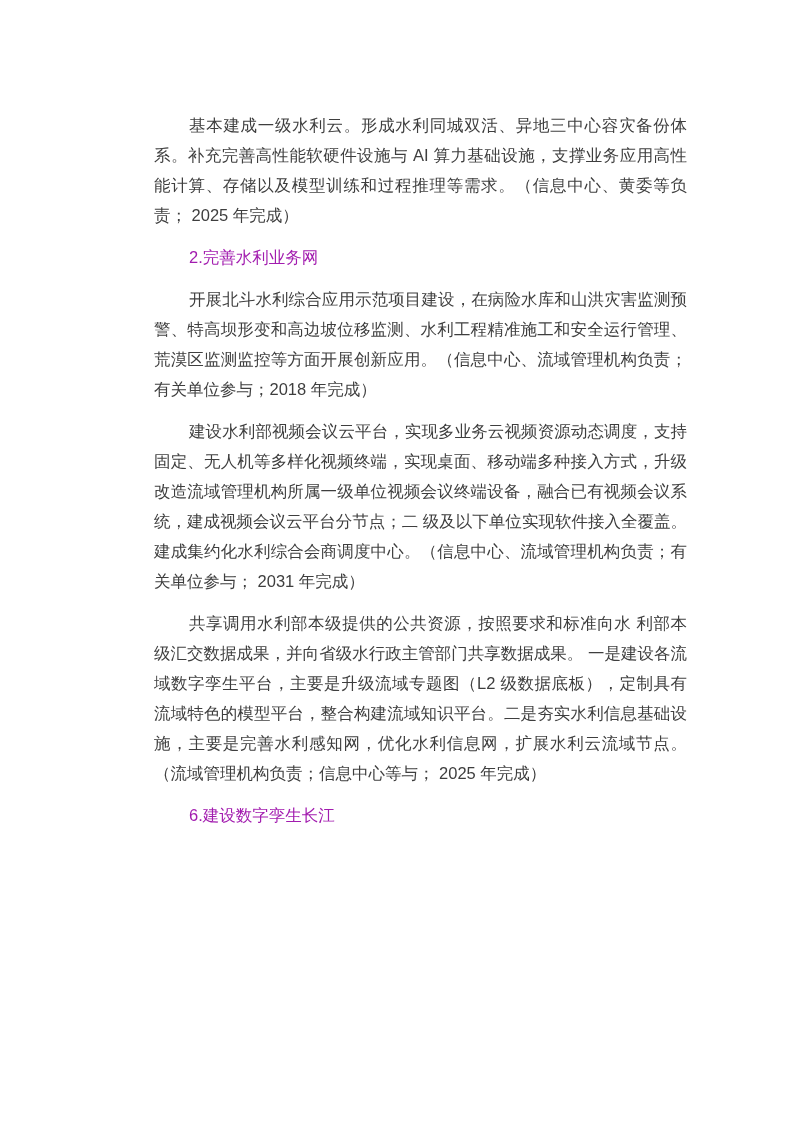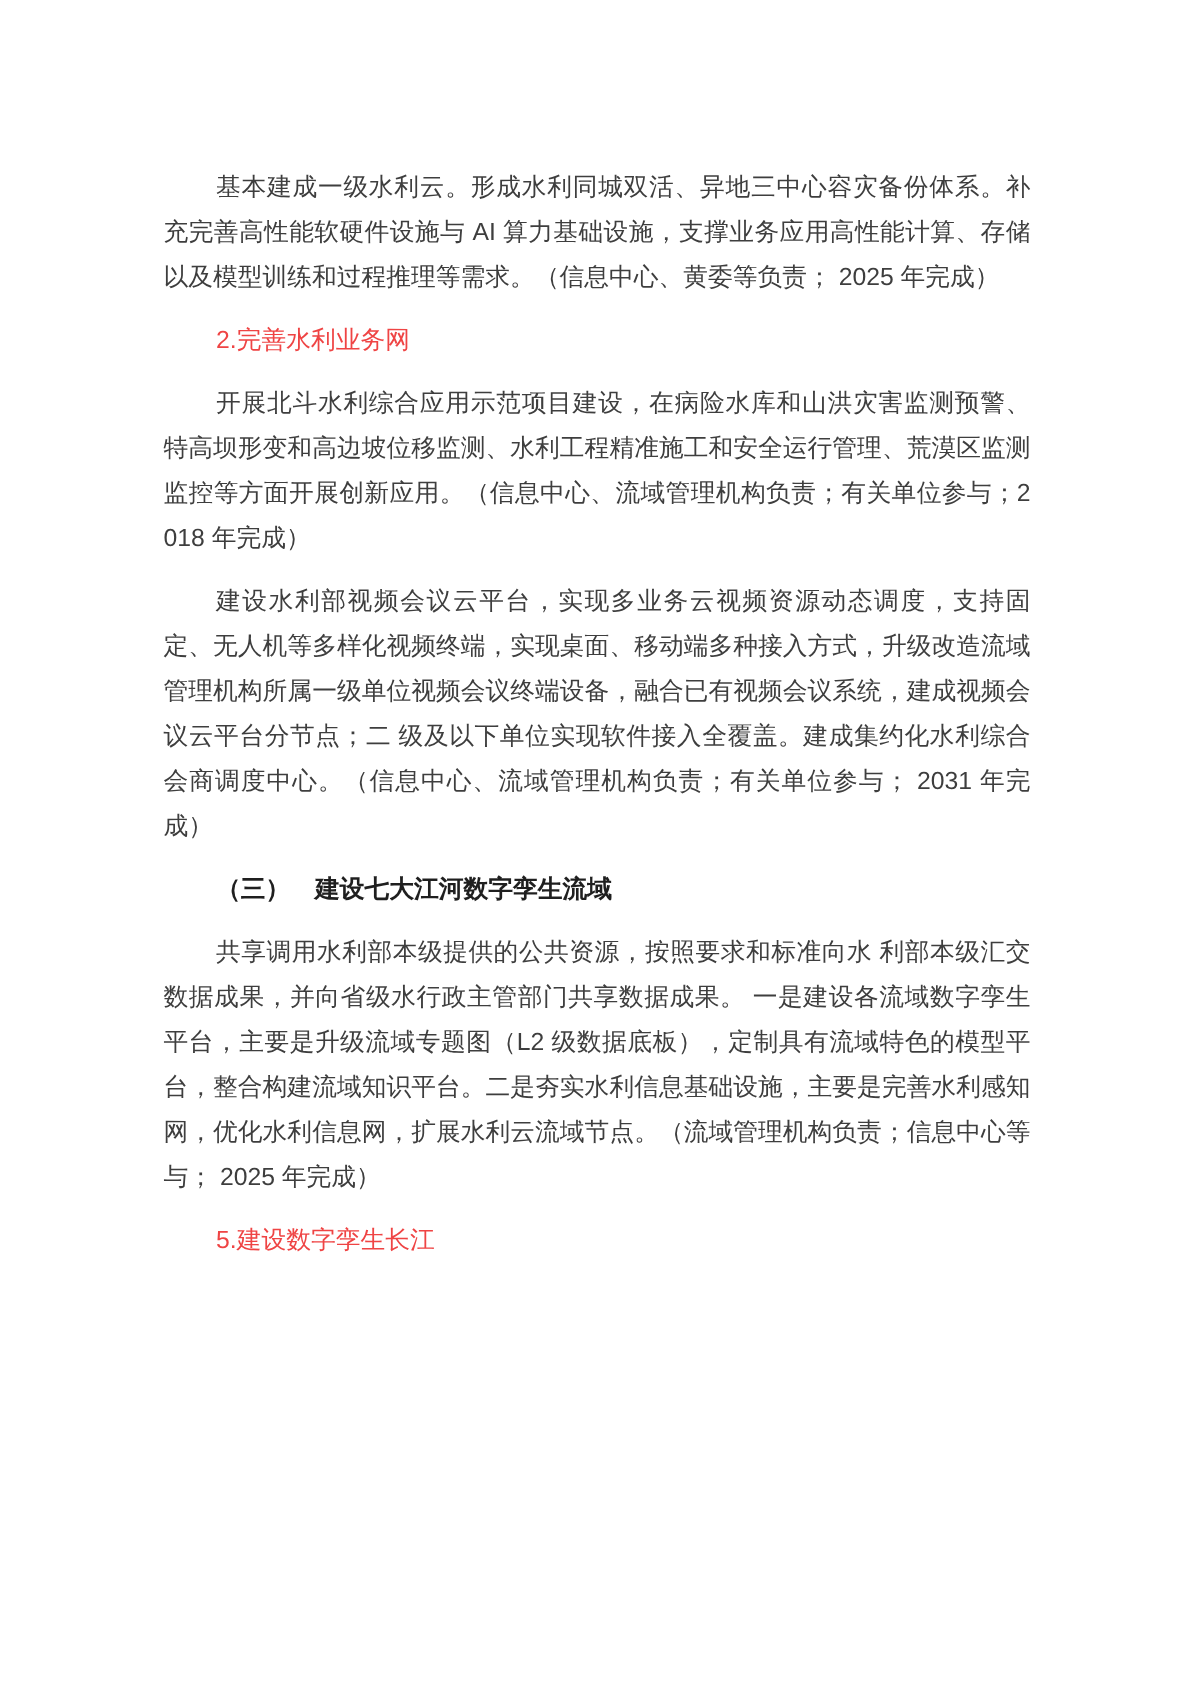--- a/index.html
+++ b/index.html
@@ -7,53 +7,53 @@
     padding: 0;
     background: #ffffff;
   }
   .page {
     position: relative;
     width: 793px;
     height: 1122px;
     background: #ffffff;
     overflow: hidden;
     box-sizing: border-box;
+    padding-left: 45px;
   }
   .doc {
     box-sizing: border-box;
     padding: 98px 106px 0 109px;
     font-family: "Liberation Sans", sans-serif;
   }
   p.block {
     margin: 12px 0;
     font-size: 16.5px;
     line-height: 30px;
     color: #3e3e3e;
     text-indent: 35px;
     text-align: justify;
     text-align-last: left;
     word-break: break-all;
     font-family: "Liberation Sans", sans-serif;
   }
   p.subheading {
     text-align: left;
-    color: #ef4444;
+    color: #a21caf;
   }
   p.section_heading {
     font-weight: bold;
     color: #1f1f1f;
     text-align: left;
   }
 </style>
 </head>
 <body>
 
 <main class="page">
   <article class="doc" id="doc">
       <p class="block paragraph">基本建成一级水利云。形成水利同城双活、异地三中心容灾备份体系。补充完善高性能软硬件设施与 AI 算力基础设施，支撑业务应用高性能计算、存储以及模型训练和过程推理等需求。（信息中心、黄委等负责；  2025 年完成）</p>
       <p class="block subheading">2.完善水利业务网</p>
       <p class="block paragraph">开展北斗水利综合应用示范项目建设，在病险水库和山洪灾害监测预警、特高坝形变和高边坡位移监测、水利工程精准施工和安全运行管理、荒漠区监测监控等方面开展创新应用。（信息中心、流域管理机构负责；有关单位参与；2018 年完成）</p>
       <p class="block paragraph">建设水利部视频会议云平台，实现多业务云视频资源动态调度，支持固定、无人机等多样化视频终端，实现桌面、移动端多种接入方式，升级改造流域管理机构所属一级单位视频会议终端设备，融合已有视频会议系统，建成视频会议云平台分节点；二 级及以下单位实现软件接入全覆盖。建成集约化水利综合会商调度中心。（信息中心、流域管理机构负责；有关单位参与；  2031 年完成）</p>
-      <p class="block section_heading">（三）　建设七大江河数字孪生流域</p>
       <p class="block paragraph">共享调用水利部本级提供的公共资源，按照要求和标准向水 利部本级汇交数据成果，并向省级水行政主管部门共享数据成果。  一是建设各流域数字孪生平台，主要是升级流域专题图（L2 级数据底板），定制具有流域特色的模型平台，整合构建流域知识平台。二是夯实水利信息基础设施，主要是完善水利感知网，优化水利信息网，扩展水利云流域节点。（流域管理机构负责；信息中心等与；  2025 年完成）</p>
-      <p class="block subheading">5.建设数字孪生长江</p>
+      <p class="block subheading">6.建设数字孪生长江</p>
     </article>
 </main>
 
 </body></html>

